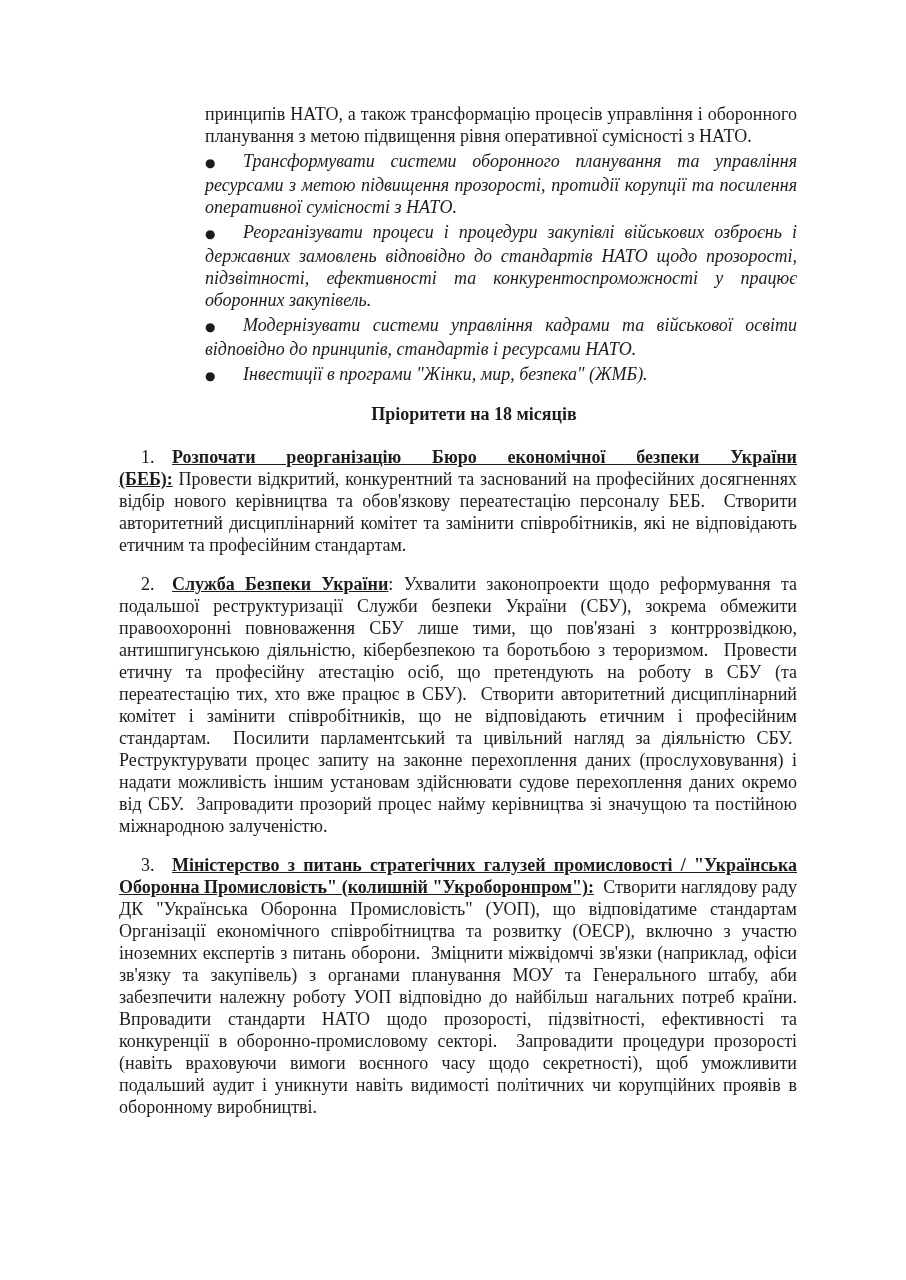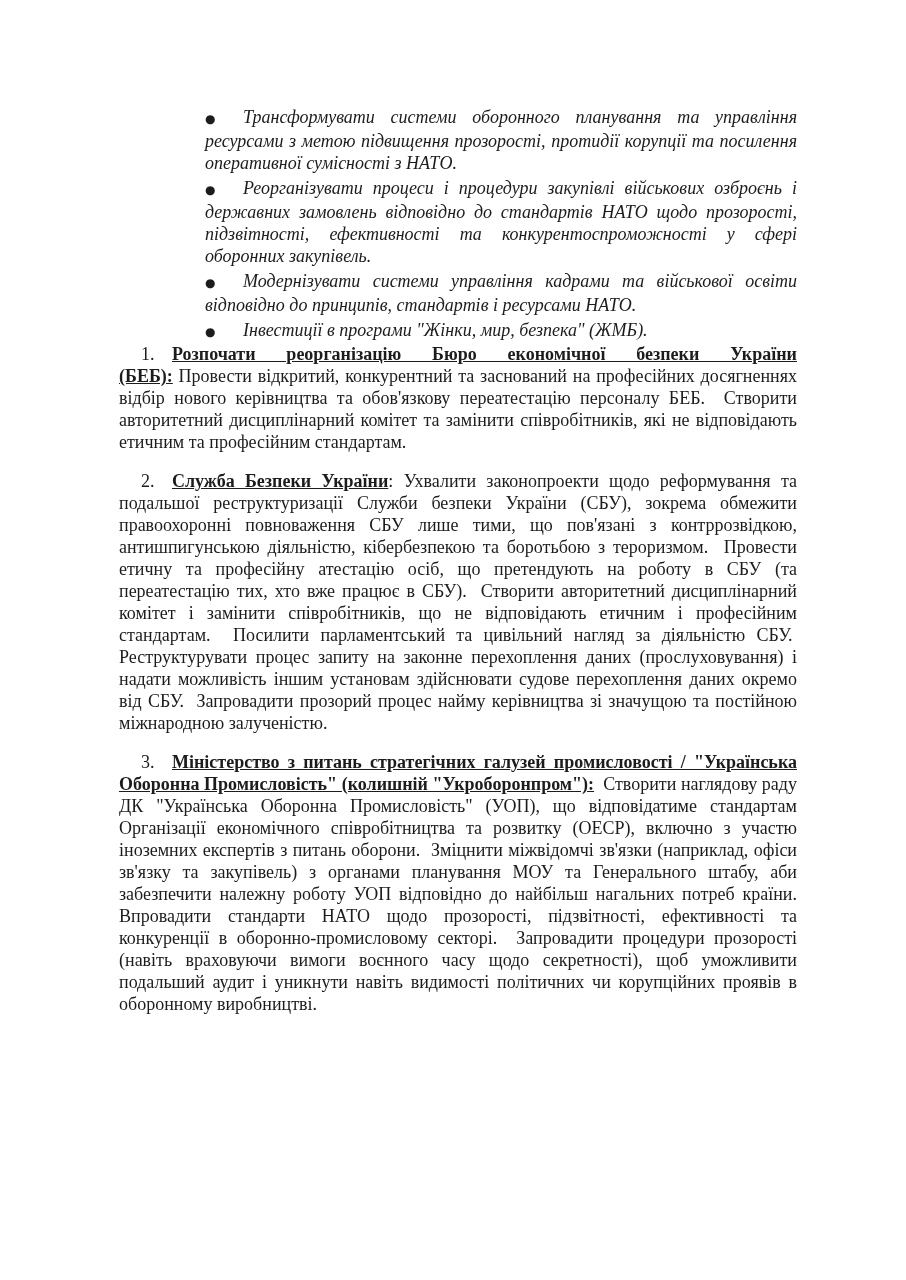--- a/index.html
+++ b/index.html
@@ -53,29 +53,31 @@
     font-weight: bold;
     text-decoration: underline;
   }
 </style>
 </head>
 <body>
 
 <div class="page">
   <div class="content">
 
+    <p class="cont">принципів НАТО, а також трансформацію процесів управління і оборонного планування з метою підвищення рівня оперативної сумісності з НАТО.</p>
 
     <p class="bullet"><span class="b">●</span><span>Трансформувати системи оборонного планування та управління ресурсами з метою підвищення прозорості, протидії корупції та посилення оперативної сумісності з НАТО.</span></p>
 
-    <p class="bullet"><span class="b">●</span><span>Реорганізувати процеси і процедури закупівлі військових озброєнь і державних замовлень відповідно до стандартів НАТО щодо прозорості, підзвітності, ефективності та конкурентоспроможності у сфері оборонних закупівель.</span></p>
+    <p class="bullet"><span class="b">●</span><span>Реорганізувати процеси і процедури закупівлі військових озброєнь і державних замовлень відповідно до стандартів НАТО щодо прозорості, підзвітності, ефективності та конкурентоспроможності у працює оборонних закупівель.</span></p>
 
     <p class="bullet"><span class="b">●</span><span>Модернізувати системи управління кадрами та військової освіти відповідно до принципів, стандартів і ресурсами НАТО.</span></p>
 
     <p class="bullet"><span class="b">●</span><span>Інвестиції в програми "Жінки, мир, безпека" (ЖМБ).</span></p>
 
+    <h2 class="heading">Пріоритети на 18 місяців</h2>
 
     <p class="item"><span class="num">1.</span><span class="title">Розпочати реорганізацію Бюро економічної безпеки України (БЕБ):</span><span></span><span>&nbsp;Провести відкритий, конкурентний та заснований на професійних досягненнях відбір нового керівництва та обов'язкову переатестацію персоналу БЕБ.&nbsp; Створити авторитетний дисциплінарний комітет та замінити співробітників, які не відповідають етичним та професійним стандартам.</span></p>
 
     <p class="item"><span class="num">2.</span><span class="title">Служба Безпеки України</span><span>:</span><span>&nbsp;Ухвалити законопроекти щодо реформування та подальшої реструктуризації Служби безпеки України (СБУ), зокрема обмежити правоохоронні повноваження СБУ лише тими, що пов'язані з контррозвідкою, антишпигунською діяльністю, кібербезпекою та боротьбою з тероризмом.&nbsp; Провести етичну та професійну атестацію осіб, що претендують на роботу в СБУ (та переатестацію тих, хто вже працює в СБУ).&nbsp; Створити авторитетний дисциплінарний комітет і замінити співробітників, що не відповідають етичним і професійним стандартам.&nbsp; Посилити парламентський та цивільний нагляд за діяльністю СБУ.&nbsp; Реструктурувати процес запиту на законне перехоплення даних (прослуховування) і надати можливість іншим установам здійснювати судове перехоплення даних окремо від СБУ.&nbsp; Запровадити прозорий процес найму керівництва зі значущою та постійною міжнародною залученістю.</span></p>
 
     <p class="item"><span class="num">3.</span><span class="title">Міністерство з питань стратегічних галузей промисловості / "Українська Оборонна Промисловість" (колишній "Укроборонпром"):</span><span></span><span>&nbsp; Створити наглядову раду ДК "Українська Оборонна Промисловість" (УОП), що відповідатиме стандартам Організації економічного співробітництва та розвитку (ОЕСР), включно з участю іноземних експертів з питань оборони.&nbsp; Зміцнити міжвідомчі зв'язки (наприклад, офіси зв'язку та закупівель) з органами планування МОУ та Генерального штабу, аби забезпечити належну роботу УОП відповідно до найбільш нагальних потреб країни. Впровадити стандарти НАТО щодо прозорості, підзвітності, ефективності та конкуренції в оборонно-промисловому секторі.&nbsp; Запровадити процедури прозорості (навіть враховуючи вимоги воєнного часу щодо секретності), щоб уможливити подальший аудит і уникнути навіть видимості політичних чи корупційних проявів в оборонному виробництві.</span></p>
 
 
   </div>
 </div>

